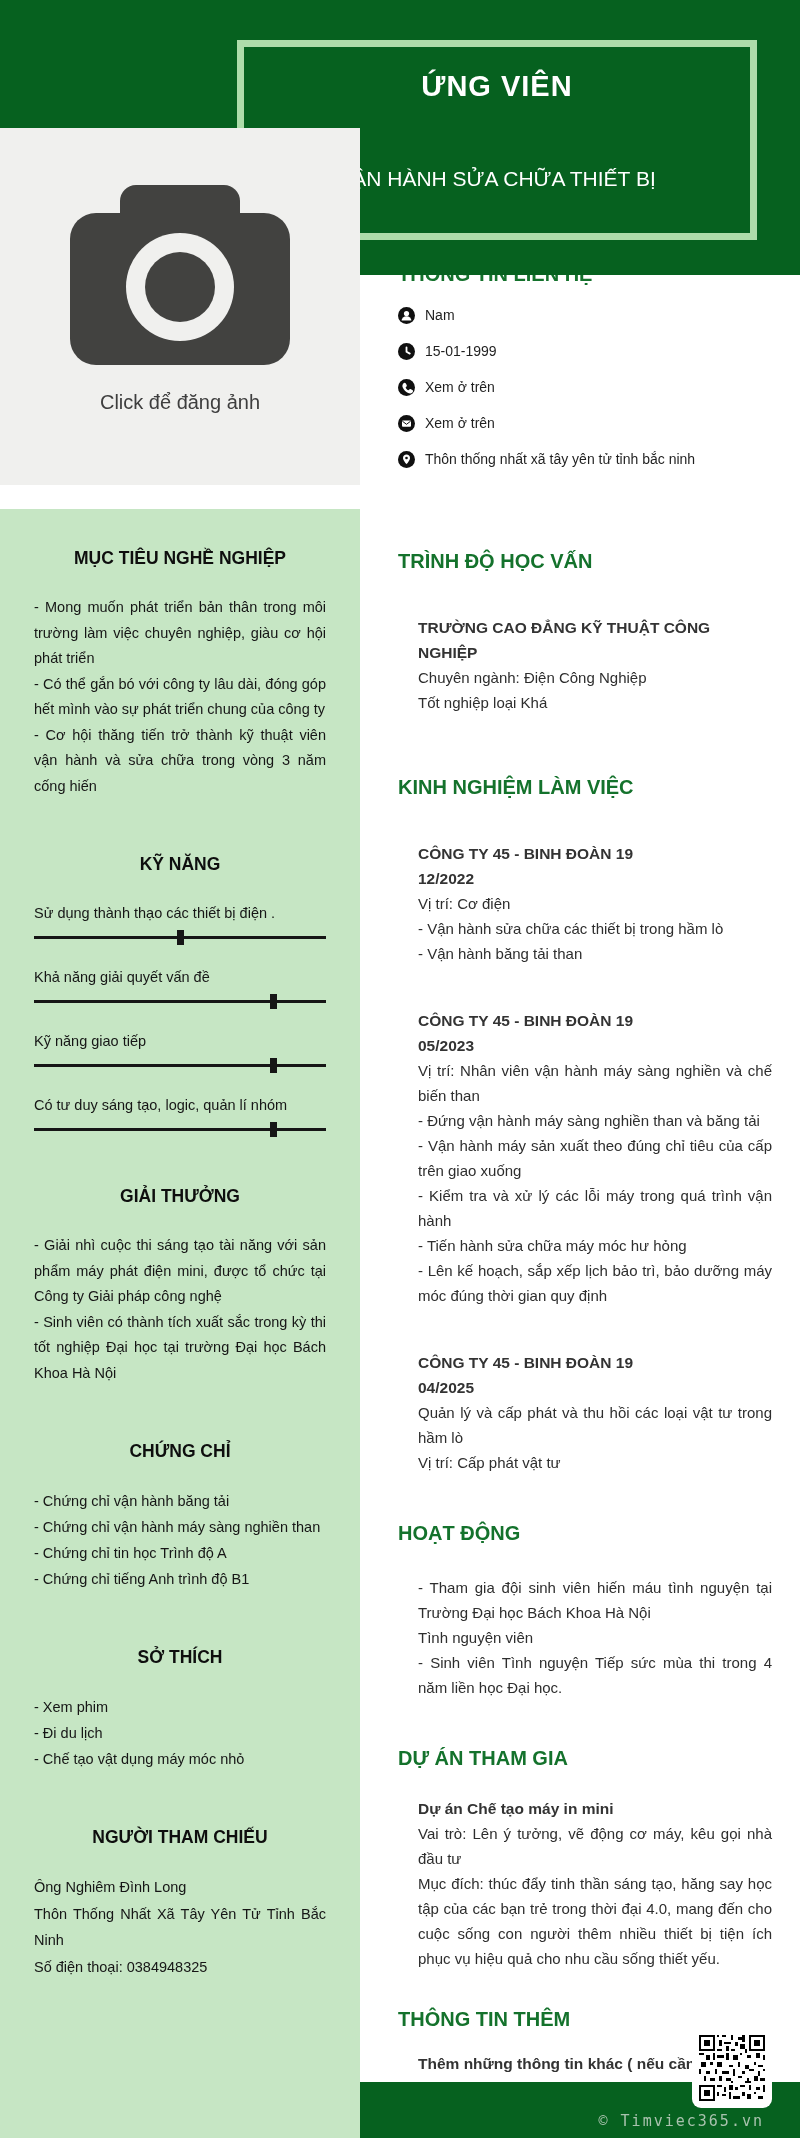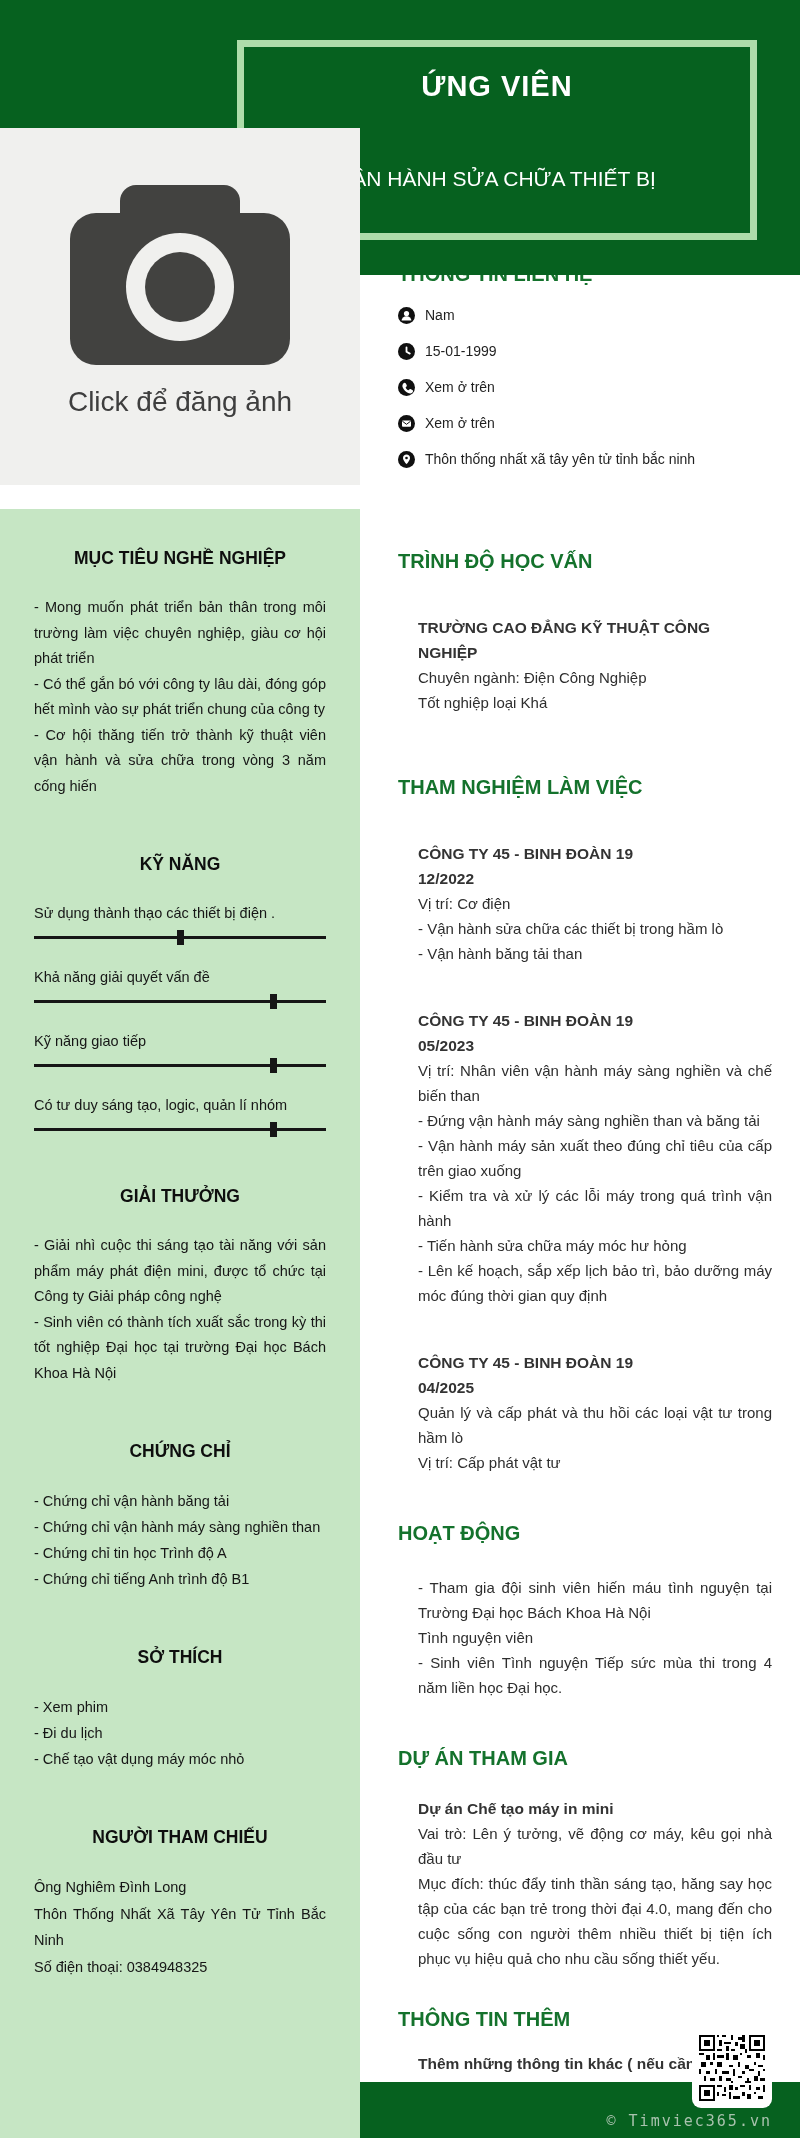--- a/index.html
+++ b/index.html
@@ -37,37 +37,37 @@
   
   .title-box{
     position:absolute;left:237px;top:40px;width:520px;height:200px;box-sizing:border-box;
     border:7px solid #aedcaa;z-index:3;text-align:center;color:#ffffff;
   }
   .cv-title{margin-top:16px;font-size:29px;font-weight:bold;line-height:46px;letter-spacing:1px;}
   .cv-subtitle{margin-top:57px;font-size:21px;line-height:26px;}
   
   .photo-box{position:absolute;left:0;top:128px;width:360px;height:357px;background:#f0f0ee;z-index:4;cursor:pointer;}
   .photo-inner{padding-top:57px;text-align:center;}
-  .photo-caption{margin-top:18px;font-size:28px;color:#3e3e3e;line-height:30px;}
+  .photo-caption{margin-top:18px;font-size:20px;color:#3e3e3e;line-height:30px;}
   
   .sidebar{position:absolute;left:0;top:509px;width:360px;bottom:0;background:#c6e6c4;z-index:2;}
   .sb-inner{padding:38px 34px 0 34px;color:#161616;}
   .sb-heading{text-align:center;font-size:17.5px;font-weight:bold;color:#0e0e0e;line-height:22px;}
   .sb-par{margin-top:26px;font-size:14.5px;line-height:25.5px;text-align:justify;}
   .sb-list{margin-top:26px;font-size:14.5px;line-height:26px;}
   .sb-gap{margin-top:54px;}
   .skill-item{margin-top:0;}
   .skill-label{margin-top:28px;font-size:14.5px;line-height:20px;}
   .skill-track{position:relative;margin-top:13px;height:3px;background:#161616;}
   .skill-handle{position:absolute;top:-6px;width:7px;height:15px;background:#161616;}
   .ref-block{margin-top:26px;font-size:14.5px;line-height:26.5px;text-align:justify;}
   
   .footer-bar{position:absolute;left:360px;right:0;top:2082px;bottom:0;background:#06611f;z-index:3;}
   .copyright{
-    position:absolute;right:28px;top:2112px;z-index:5;
+    position:absolute;right:36px;top:2112px;z-index:5;
     font-family:"DejaVu Sans Mono",monospace;font-size:15px;letter-spacing:2px;color:#a9c2ae;
   }
   .qr-box{
     position:absolute;left:692px;top:2028px;width:80px;height:80px;background:#ffffff;
     border-radius:9px;z-index:4;box-sizing:border-box;padding:7px;
   }
   .qr-box svg{display:block;width:66px;height:66px;}
 </style>
 </head>
 <body>
@@ -133,21 +133,21 @@
         </div>
       </div>
 
       <div class="green-heading edu-heading">TRÌNH ĐỘ HỌC VẤN</div>
       <div class="sub-block">
         <div class="bold-line">TRƯỜNG CAO ĐẲNG KỸ THUẬT CÔNG NGHIỆP</div>
         <div class="body-line">Chuyên ngành: Điện Công Nghiệp</div>
         <div class="body-line">Tốt nghiệp loại Khá</div>
       </div>
 
-      <div class="green-heading exp-heading">THAM NGHIỆM LÀM VIỆC</div>
+      <div class="green-heading exp-heading">KINH NGHIỆM LÀM VIỆC</div>
 
       <div class="job">
         <div class="bold-line">CÔNG TY 45 - BINH ĐOÀN 19</div>
         <div class="bold-line">12/2022</div>
         <div class="body-line">Vị trí: Cơ điện</div>
         <div class="body-line justify">- Vận hành sửa chữa các thiết bị trong hầm lò</div>
         <div class="body-line justify">- Vận hành băng tải than</div>
       </div>
 
       <div class="job">

